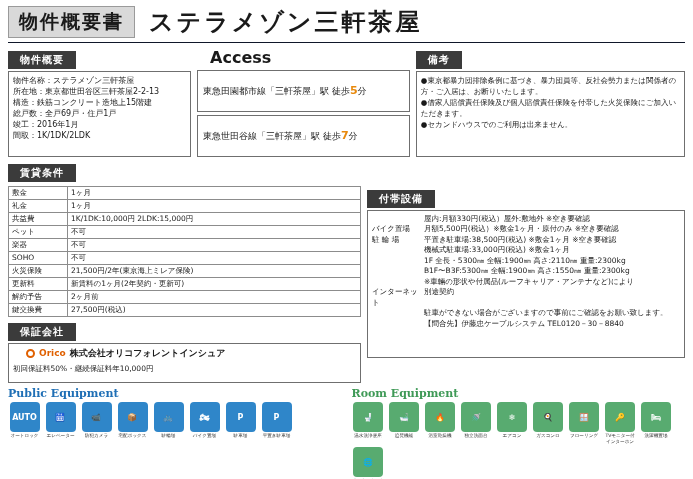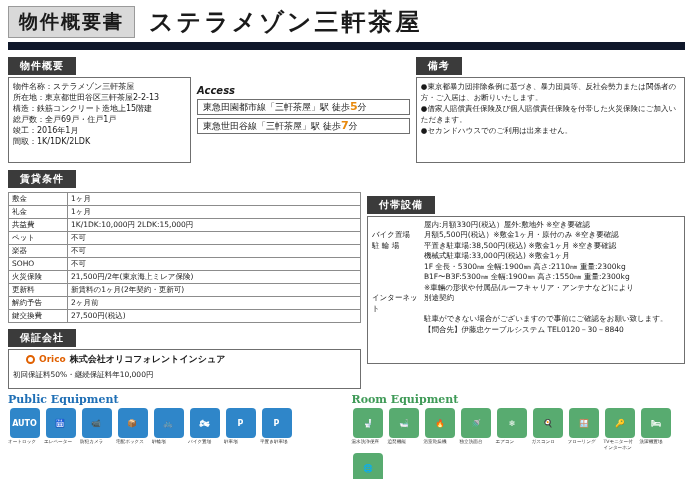--- a/index.html
+++ b/index.html
@@ -6,21 +6,21 @@
   body{
     width:693px;height:479px;
     background:#ffffff;
     font-family:"Liberation Sans","DejaVu Sans",sans-serif;
     color:#1a1a1a;
     overflow:hidden;
   }
   .page{position:relative;width:693px;height:479px;box-sizing:border-box;padding:6px 8px;}
 
   
-  .header{display:flex;align-items:flex-end;gap:14px;border-bottom:8px solid #0f172a;padding-bottom:4px;margin-bottom:5px;}
+  .header{display:flex;align-items:flex-end;gap:14px;border-bottom:1px solid #0f172a;padding-bottom:4px;margin-bottom:5px;}
   .doc-title{
     font-size:19px;font-weight:bold;letter-spacing:2px;
     background:#d9d9d9;padding:2px 10px;border:1px solid #9a9a9a;
     font-family:"DejaVu Sans",sans-serif;
   }
   .prop-name{font-size:24px;font-weight:bold;letter-spacing:3px;font-family:"DejaVu Sans",sans-serif;}
 
   
   .chip{
     display:inline-block;background:#3b3b3b;color:#fff;
@@ -32,24 +32,24 @@
   .col-l{width:185px;}
   .col-m{width:215px;}
   .col-r{width:272px;}
 
   .box{border:1px solid #6f6f6f;padding:3px 4px;box-sizing:border-box;background:#fff;}
 
   .kv{font-size:8px;line-height:11px;font-family:"DejaVu Sans",sans-serif;}
   .kv div{white-space:nowrap;}
 
   
-  .access-label{font-size:10px;font-weight:bold;font-family:"DejaVu Sans",sans-serif;margin-left:0;font-style:italic;}
+  .access-label{font-size:16px;font-weight:bold;font-family:"DejaVu Sans",sans-serif;margin-left:13px;}
   .access-row{
     border:1px solid #6f6f6f;background:#fff;font-size:9px;
-    padding:0 5px;margin-top:3px;font-family:"DejaVu Sans",sans-serif;white-space:nowrap;
+    padding:13px 5px;margin-top:3px;font-family:"DejaVu Sans",sans-serif;white-space:nowrap;
   }
   .mark{color:#e8890c;font-weight:bold;font-size:11px;}
 
   
   .note{font-size:7.5px;line-height:11px;font-family:"DejaVu Sans",sans-serif;}
 
   
   .tbl{width:100%;border-collapse:collapse;font-size:7.5px;font-family:"DejaVu Sans",sans-serif;}
   .tbl td{border:1px solid #8c8c8c;padding:1px 3px;vertical-align:top;line-height:10px;}
   .tbl td.k{width:52px;background:#fff;white-space:nowrap;}
@@ -64,21 +64,21 @@
   .orico{display:flex;align-items:center;gap:4px;font-weight:bold;font-size:9px;padding-left:13px;}
   .orico .dot{width:9px;height:9px;border-radius:50%;border:2px solid #e06000;box-sizing:border-box;}
 
   
   .equip-wrap{display:flex;gap:10px;margin-top:4px;}
   .equip-col{flex:1;}
   .equip-title{font-size:11px;font-weight:bold;font-family:"DejaVu Serif",serif;margin-bottom:2px;}
   .equip-title.blue{color:#1f6fb5;}
   .equip-title.green{color:#3f9a57;}
   .icon-grid{display:flex;flex-wrap:wrap;gap:3px;}
-  .ico{width:33px;text-align:left;}
+  .ico{width:33px;text-align:center;}
   .ico .sq{
     width:30px;height:30px;border-radius:4px;margin:0 auto;
     display:flex;align-items:center;justify-content:center;
     color:#fff;font-size:8px;font-weight:bold;line-height:9px;
     font-family:"DejaVu Sans",sans-serif;
   }
   .blue .sq{background:#2f86c9;}
   .green .sq{background:#58ab70;}
   .ico .cap{font-size:4.6px;line-height:5.5px;margin-top:1px;color:#333;font-family:"DejaVu Sans",sans-serif;}
 </style>

